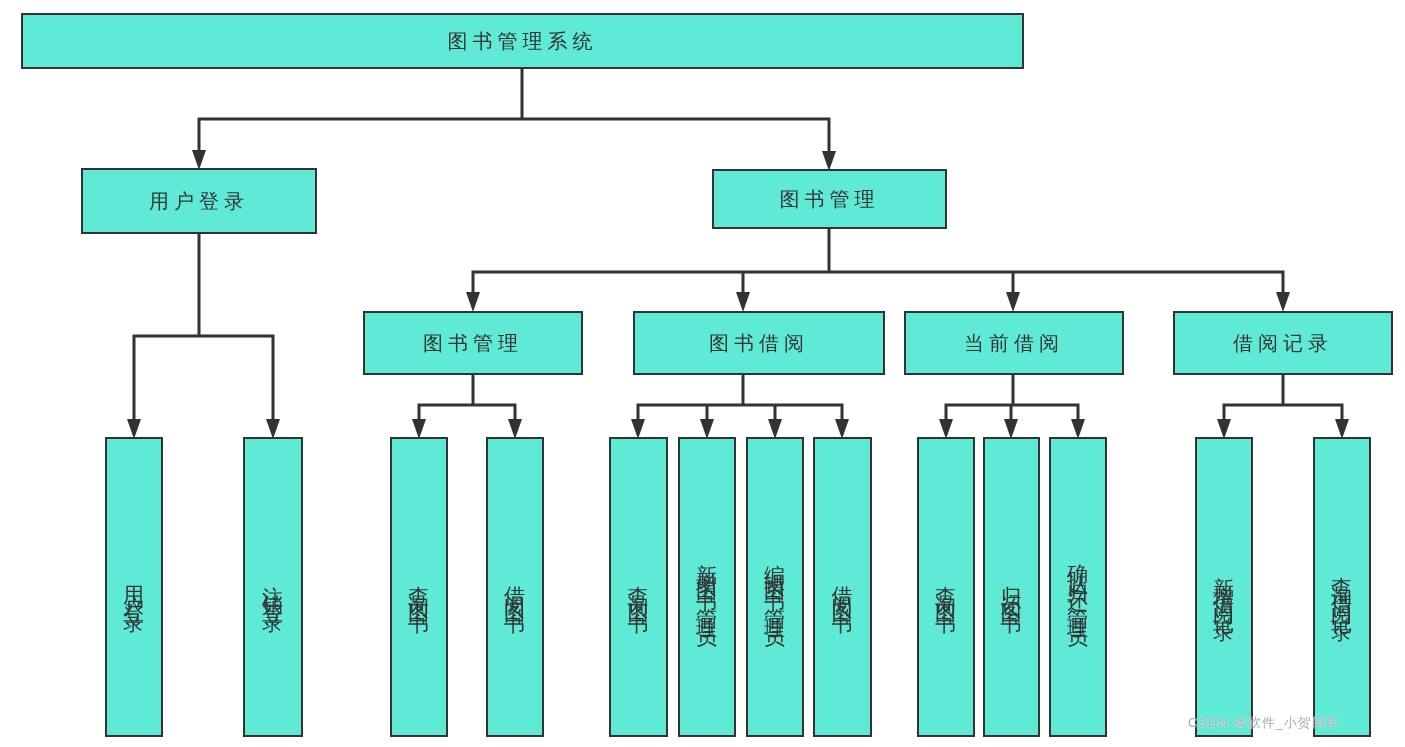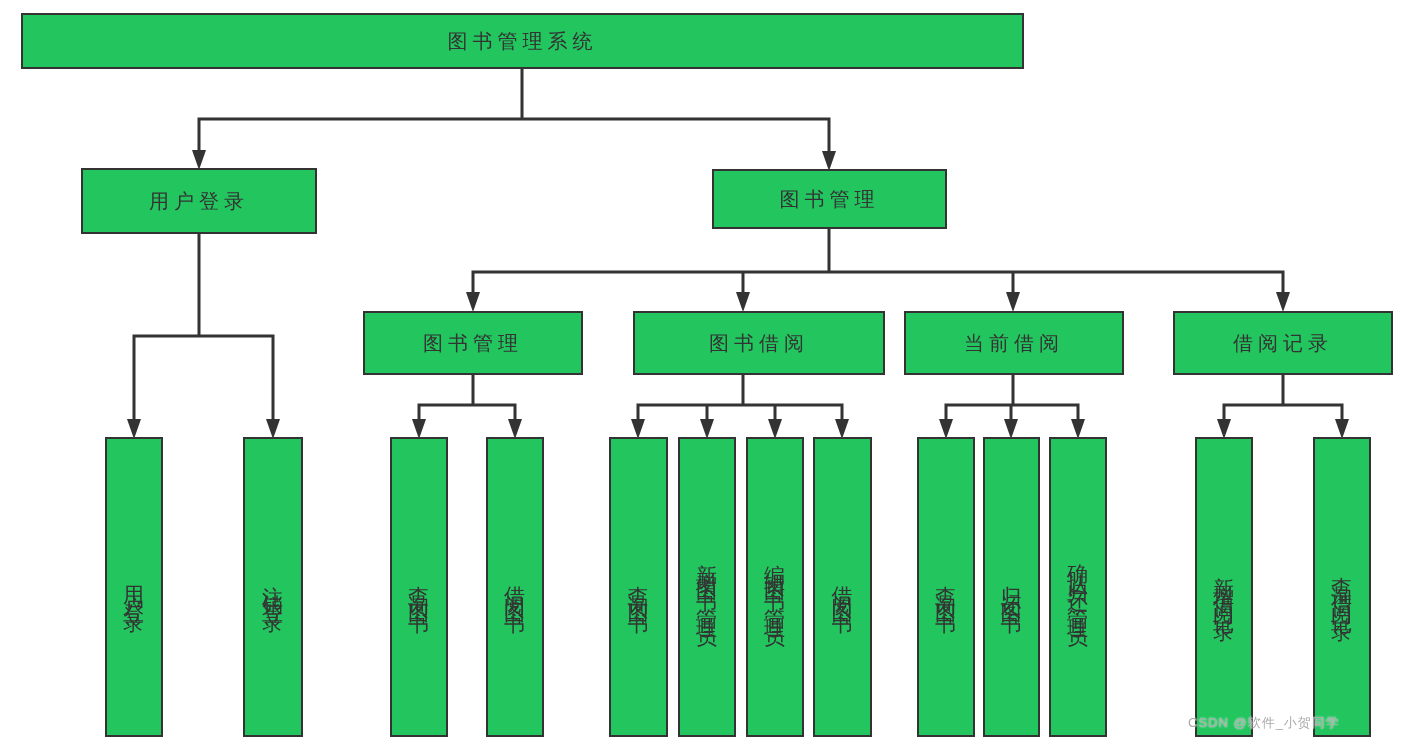--- a/index.html
+++ b/index.html
@@ -12,21 +12,21 @@
     overflow: hidden;
   }
   .wires {
     position: absolute;
     left: 0; top: 0;
     width: 1405px; height: 747px;
   }
   .box {
     position: absolute;
     box-sizing: border-box;
-    background: #22c55e;
+    background: #5eead4;
     border: 2.5px solid #333333;
     color: #333333;
     display: flex;
     align-items: center;
     justify-content: center;
   }
   .hlabel {
     font-size: 20px;
     letter-spacing: 5px;
     line-height: 1.2;

